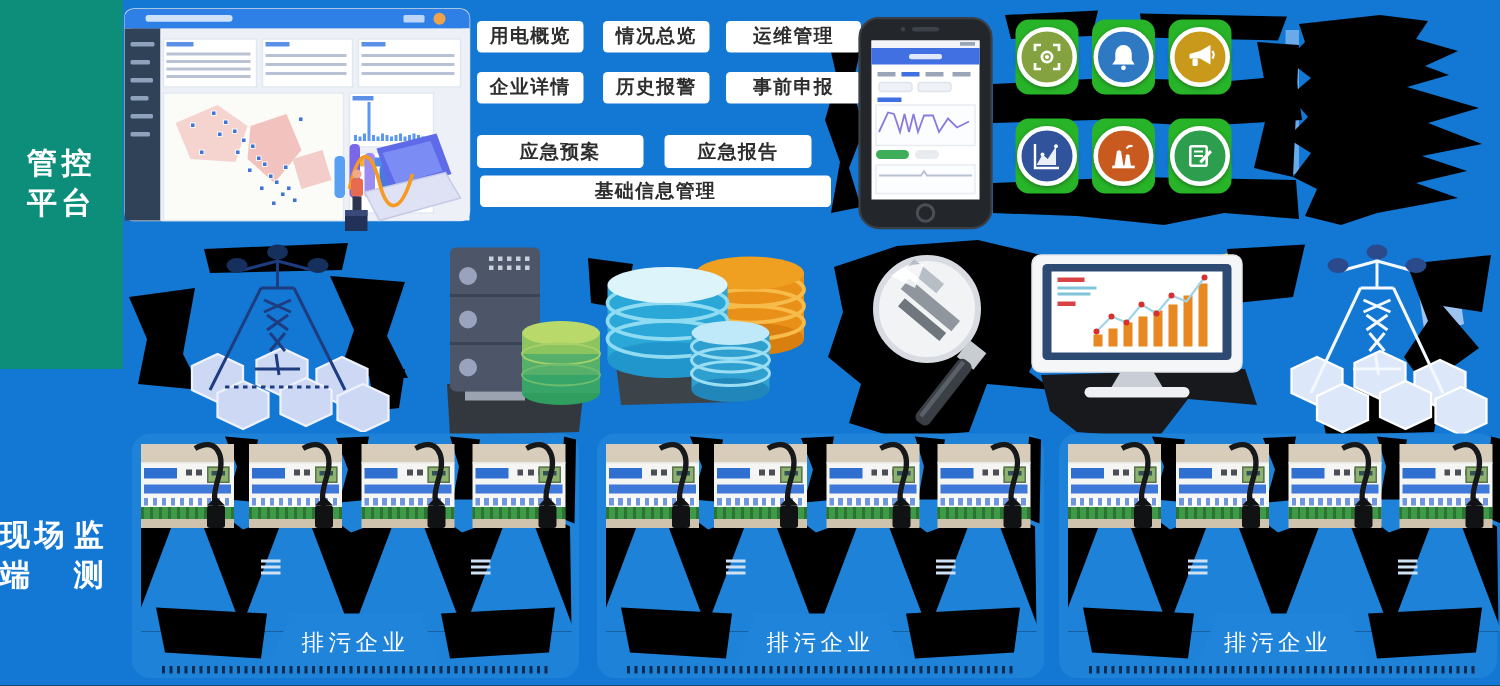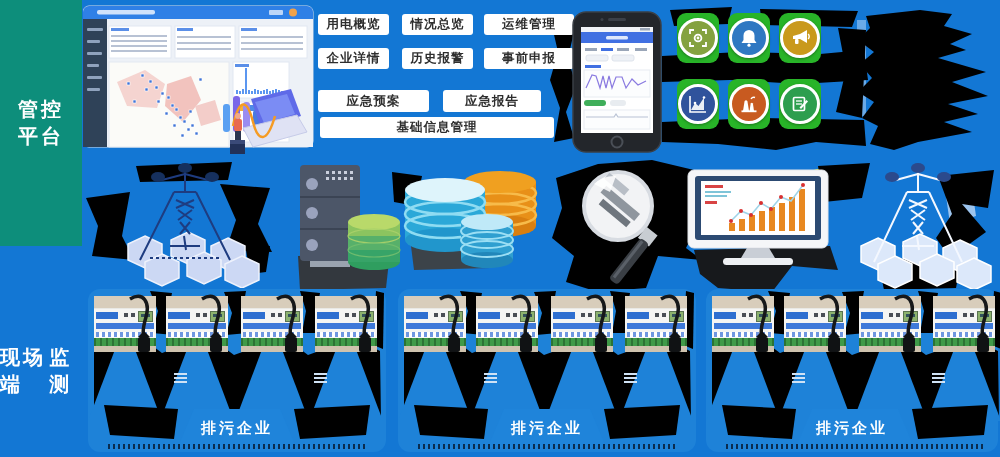--- a/index.html
+++ b/index.html
@@ -26,21 +26,21 @@
   
   .phone{left:556px;top:10px;z-index:4;}
   .circ{position:absolute;width:34px;height:34px;border:3px solid #fff;border-radius:50%;z-index:4;
         display:flex;align-items:center;justify-content:center;box-shadow:0 1px 3px rgba(0,0,0,.35);}
   
   .mid{z-index:4;}
   
   .panel{position:absolute;top:289px;width:298px;height:163px;background:#1e82d8;border-radius:12px;z-index:4;}
   .panel svg.pblob{position:absolute;left:0;top:0;z-index:1;}
   .grp-label{position:absolute;left:0;right:0;top:130px;text-align:center;color:#fff;font-size:15px;
-             font-weight:bold;letter-spacing:3px;z-index:6;}
+             font-weight:normal;letter-spacing:3px;z-index:6;}
   .dashmark{position:absolute;z-index:6;}
   .dashmark i{display:block;width:13px;height:2px;background:#cfe2f5;margin-bottom:2px;}
   
   .dev{position:absolute;top:7px;width:62px;height:56px;z-index:5;}
   .dev .wall{position:absolute;left:0;top:0;width:62px;height:12px;background:#d8cdbb;}
   .dev .body{position:absolute;left:0;top:12px;width:62px;height:30px;background:#f5f5f3;border-top:1px solid #e8e8e4;box-sizing:border-box;}
   .dev .dlabel{position:absolute;left:2px;top:3px;width:22px;height:7px;background:#2e6fd0;}
   .dev .dbtns{position:absolute;left:30px;top:4px;width:18px;height:4px;
        background:repeating-linear-gradient(90deg,#4a4e55 0 4px,transparent 4px 7px);}
   .dev .dscreen{position:absolute;left:44px;top:2px;width:15px;height:11px;background:#8cb26e;border:1px solid #5a7350;box-sizing:border-box;}

